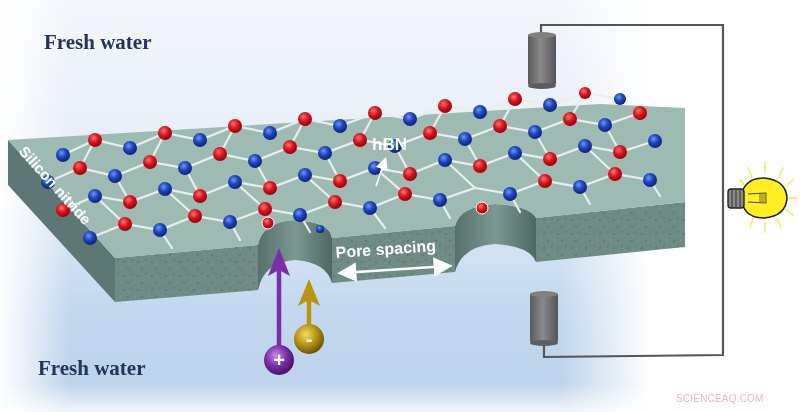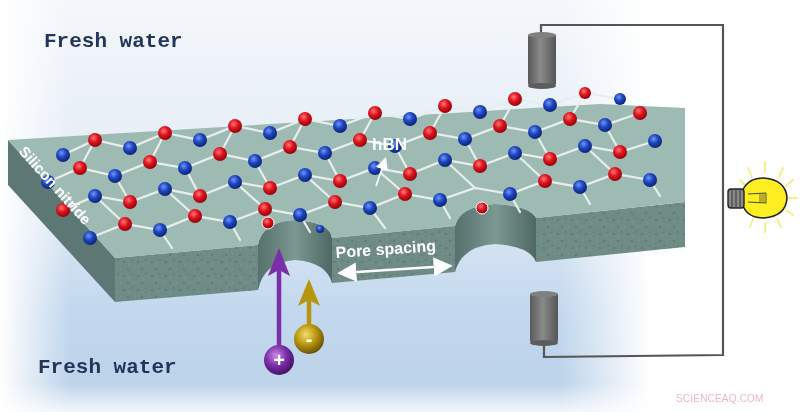--- a/index.html
+++ b/index.html
@@ -1,18 +1,18 @@
 <!DOCTYPE html>
 <html><head>
 <meta charset="utf-8">
 <style>
   html, body { margin:0; padding:0; }
   body { width:800px; height:412px; overflow:hidden; background:#ffffff; position:relative; font-family:"Liberation Sans", sans-serif; }
   #stage { position:absolute; left:0; top:0; width:800px; height:412px; }
-  .label { position:absolute; font-family:Liberation Mono, monospace; font-weight:bold; }
+  .label { position:absolute; font-family:Liberation Serif, serif; font-weight:bold; }
   .water-label { color:#23355a; font-size:21px; }
   #fresh { left:44px; top:30px; }
   #salt { left:38px; top:356px; }
   .watermark { position:absolute; left:676px; top:393px; font-size:10px; color:#e7b9bf; letter-spacing:0.2px; }
 </style>
 </head>
 <body>
 
 <div id="stage">
   <svg width="800" height="412" viewBox="0 0 800 412" xmlns="http://www.w3.org/2000/svg">

